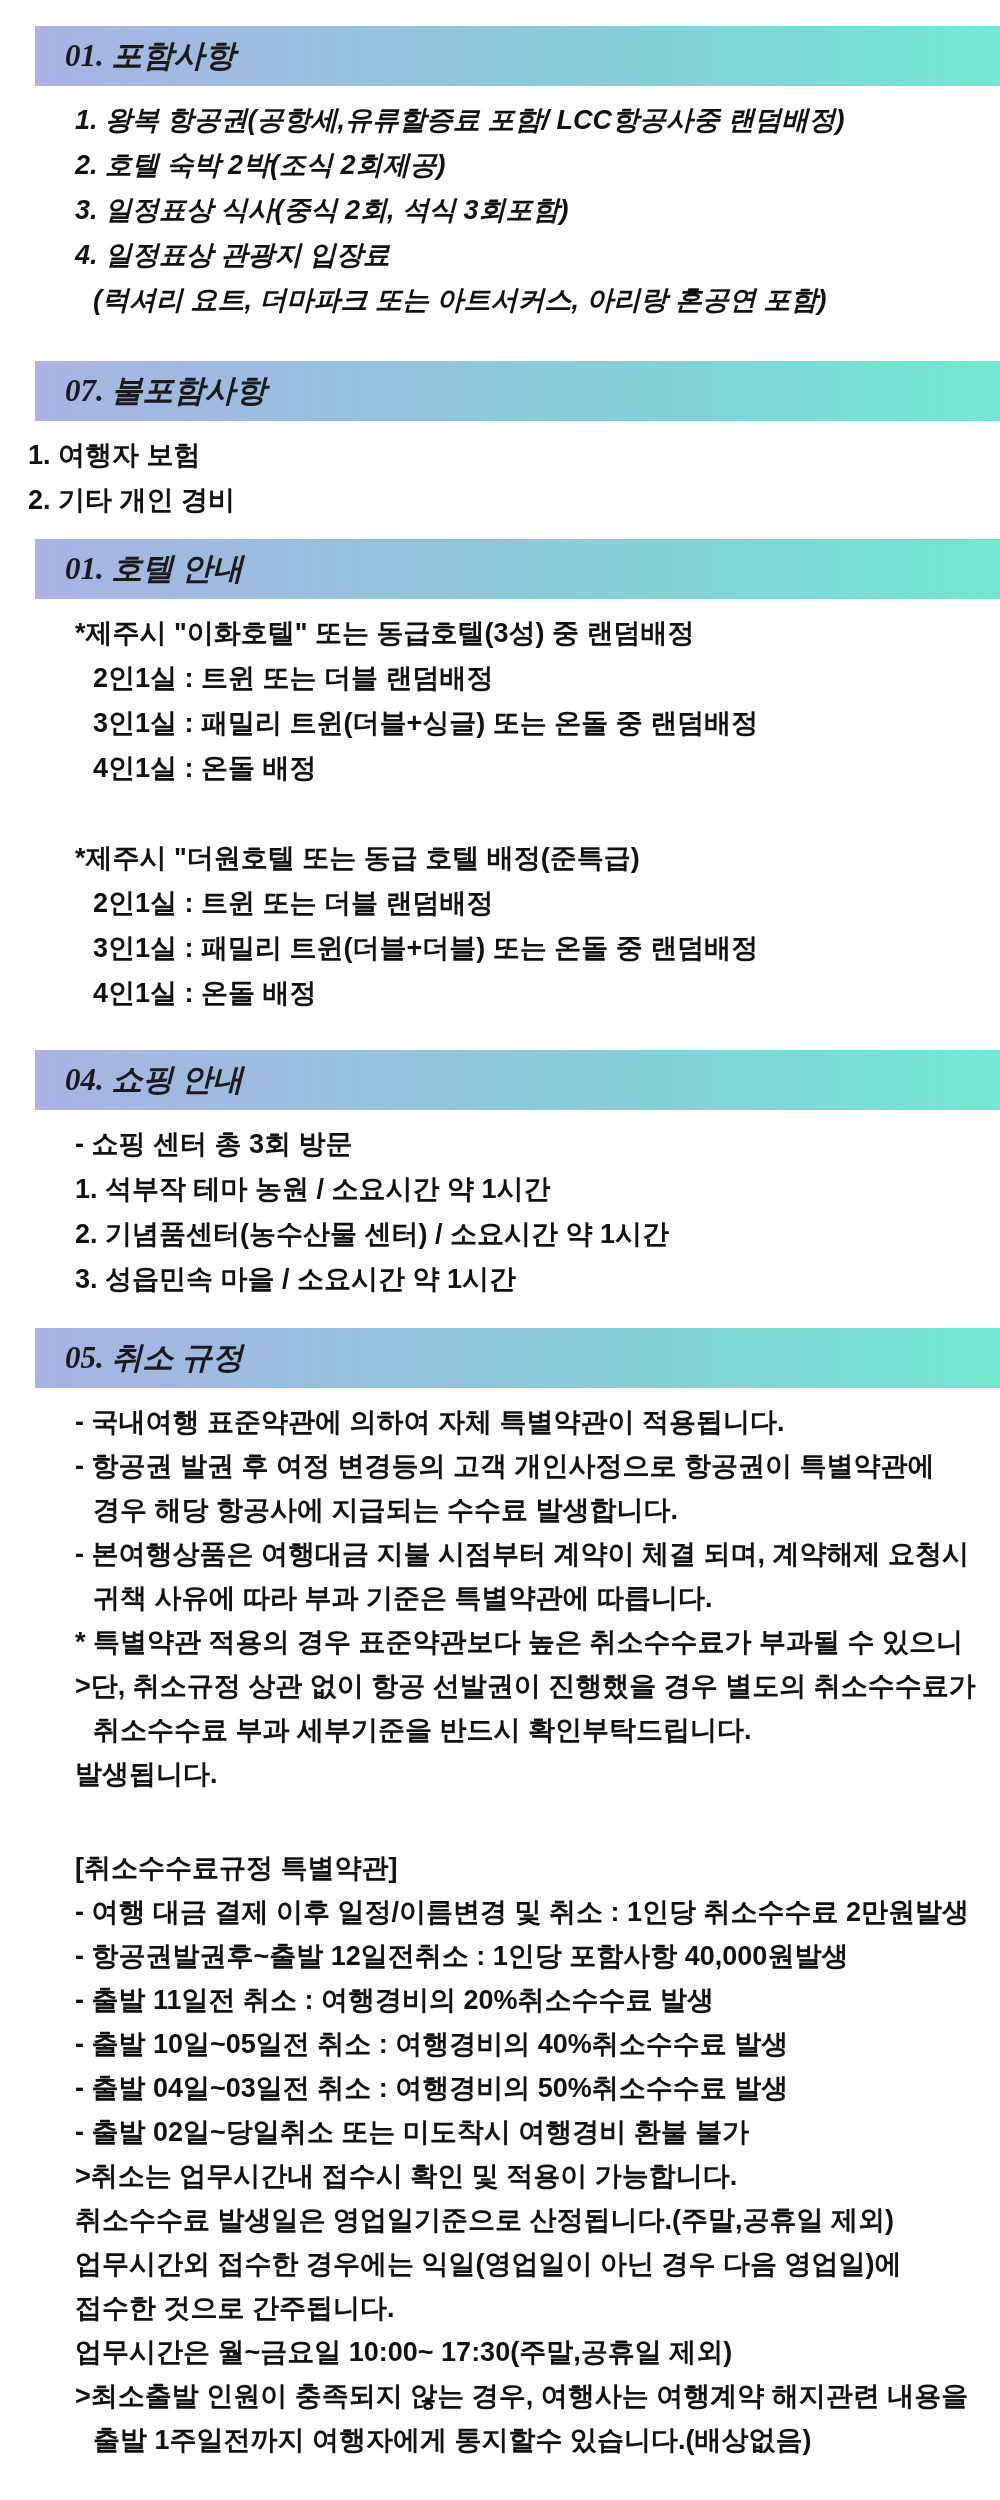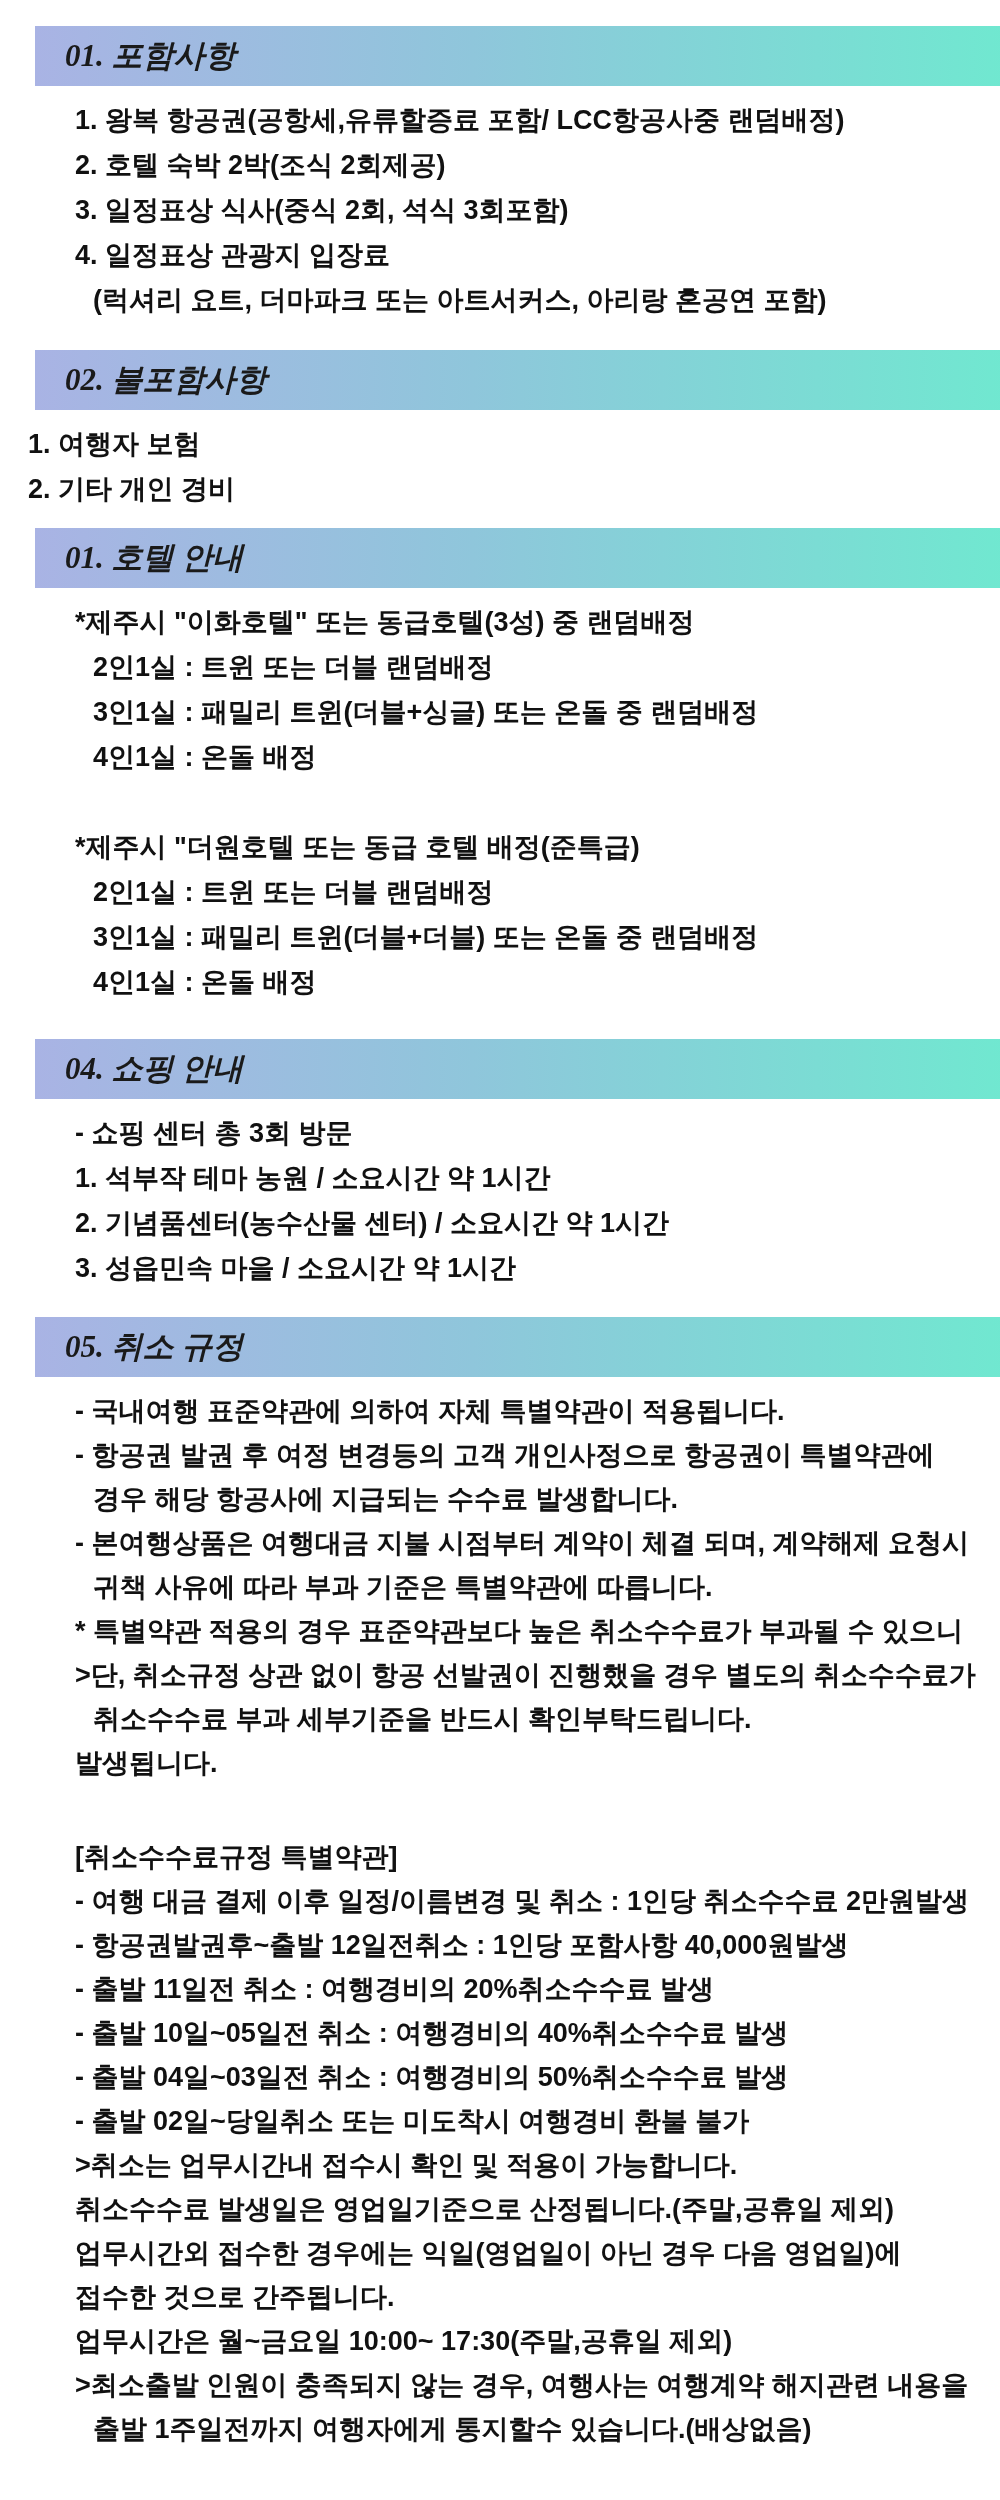--- a/index.html
+++ b/index.html
@@ -46,21 +46,21 @@
     font-weight: 700;
     color: #111111;
   }
   .line {
     line-height: 45px;
     white-space: nowrap;
   }
   .indent-1 { padding-left: 18px; }
   .blank-line { height: 45px; }
   
-  .sec-1 .body { padding-bottom: 27px; }
+  .sec-1 .body { padding-bottom: 38px; font-style: italic; }
   .sec-2 .body { padding-bottom: 16px; padding-left: 28px; }
   .sec-3 .body { padding-bottom: 34px; }
   .sec-4 .body { padding-bottom: 26px; }
   .sec-5 .body { padding-bottom: 20px; }
   .sec-5 .line { line-height: 44px; }
   .sec-5 .blank-line { height: 50px; }
 </style>
 </head>
 <body>
 
@@ -72,21 +72,21 @@
       <div class="body">
         <div class="line indent-0">1. 왕복 항공권(공항세,유류할증료 포함/ LCC항공사중 랜덤배정)</div>
         <div class="line indent-0">2. 호텔 숙박 2박(조식 2회제공)</div>
         <div class="line indent-0">3. 일정표상 식사(중식 2회, 석식 3회포함)</div>
         <div class="line indent-0">4. 일정표상 관광지 입장료</div>
         <div class="line indent-1">(럭셔리 요트, 더마파크 또는 아트서커스, 아리랑 혼공연 포함)</div>
       </div>
     </section>
     <section class="section sec-2">
       <div class="bar">
-        <span class="bar-title">02. 불포함사항</span>
+        <span class="bar-title">07. 불포함사항</span>
       </div>
       <div class="body">
         <div class="line indent-0">1. 여행자 보험</div>
         <div class="line indent-0">2. 기타 개인 경비</div>
       </div>
     </section>
     <section class="section sec-3">
       <div class="bar">
         <span class="bar-title">01. 호텔 안내</span>
       </div>

